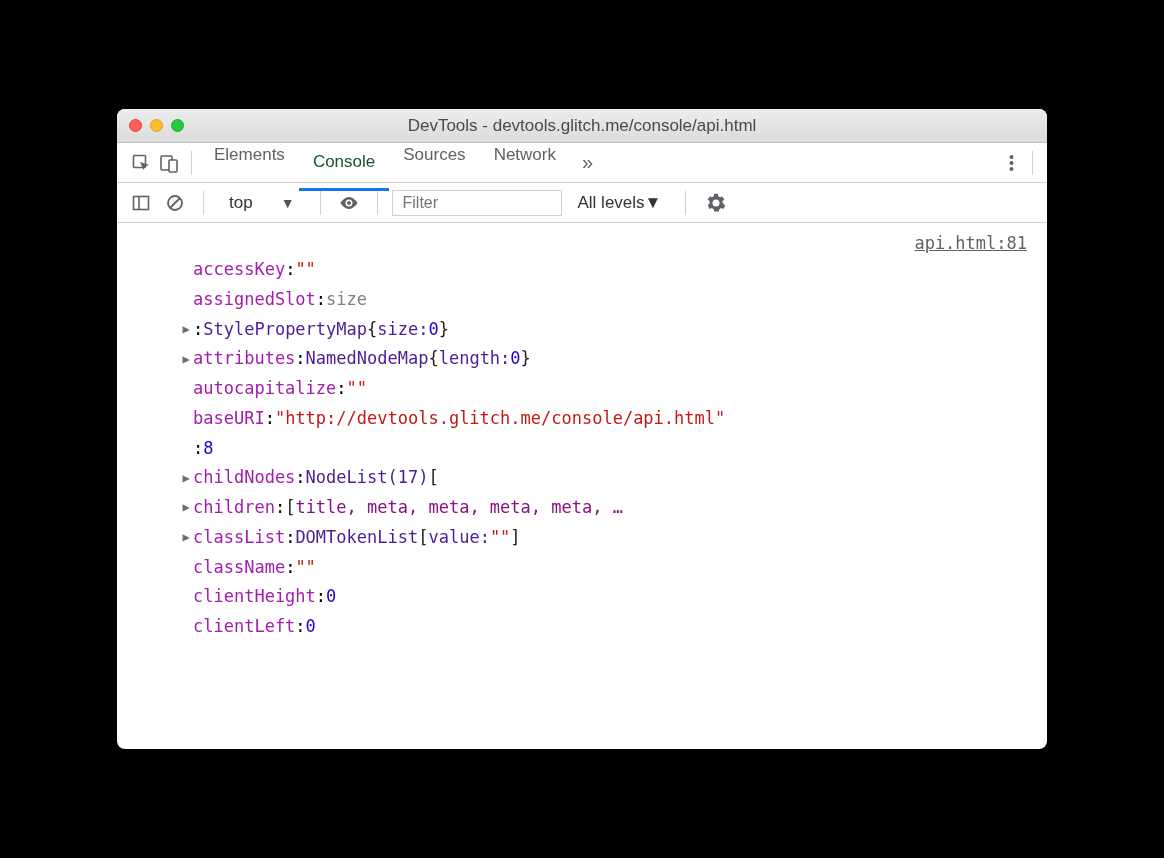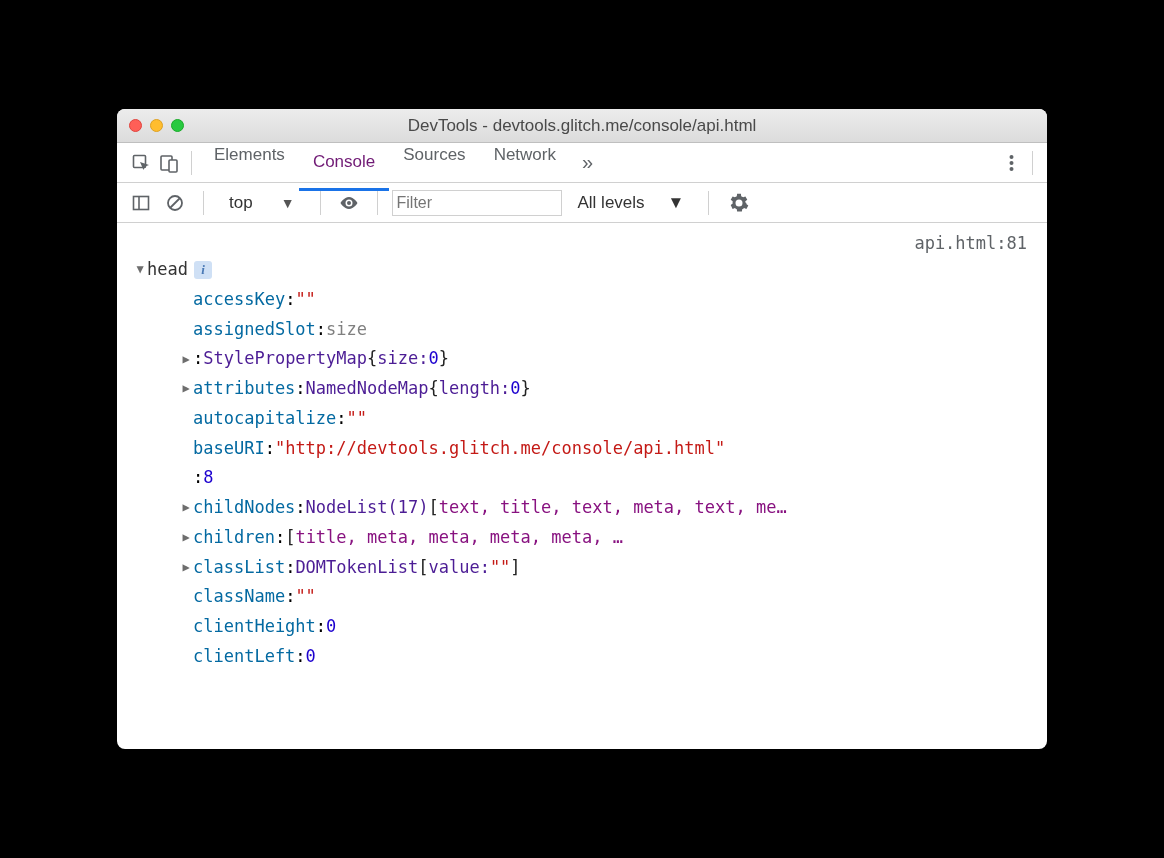--- a/index.html
+++ b/index.html
@@ -49,67 +49,67 @@
 }
 .icon-btn {
   width: 28px; height: 28px; display: flex; align-items: center; justify-content: center;
   color: #5f6367; cursor: pointer;
 }
 .vsep { width: 1px; height: 24px; background: #d0d0d0; margin: 0 8px; }
 .tab {
   padding: 4px 14px; height: 40px; display: flex; align-items: center;
   font-size: 17px; color: #5f6367; cursor: pointer;
 }
-.tab.active { color: #701a75; border-bottom: 3px solid #1a73e8; height: 56px; margin-bottom: -1px; }
+.tab.active { color: #14532d; border-bottom: 3px solid #1a73e8; height: 56px; margin-bottom: -1px; }
 .more-tabs { margin-left: 6px; color: #5f6367; font-size: 20px; padding: 0 6px; cursor: pointer; }
 .kebab { margin-left: auto; color: #5f6367; padding: 0 8px; cursor: pointer; }
 .toolbar {
   height: 40px;
   border-bottom: 1px solid #d0d0d0;
   display: flex;
   align-items: center;
   padding: 0 10px;
   gap: 6px;
 }
 .context-select {
   display: flex; align-items: center; gap: 28px;
   border: 1px solid transparent; padding: 2px 10px; font-size: 17px; color: #333;
   cursor: pointer;
 }
 .context-select .chev { color: #555; font-size: 14px; }
 .filter-input {
   border: 1px solid #d0d0d0; height: 26px; width: 170px;
-  padding: 0 4px; font-size: 16px; color: #a21caf; background: #fff;
+  padding: 0 10px; font-size: 16px; color: #a21caf; background: #fff;
 }
 .levels {
-  display: flex; align-items: flex-end; gap: 23px; font-size: 17px; color: #333;
+  display: flex; align-items: flex-end; gap: 0; font-size: 17px; color: #333;
   padding: 0 10px; cursor: pointer;
 }
 .gear { color: #5f6367; padding: 0 6px; cursor: pointer; }
 .console-body {
   flex: 1; overflow: hidden; font-family: Menlo, Consolas, monospace; font-size: 17px;
   padding: 6px 4px 0 4px; position: relative;
   line-height: 1.75;
 }
 .source-link {
   position: absolute; top: 6px; right: 20px; color: #5f6367;
-  font-family: Menlo, monospace; font-size: 17px;
+  text-decoration: underline; font-family: Menlo, monospace; font-size: 17px;
   cursor: pointer;
 }
 .obj-root { padding-left: 12px; padding-top: 26px; }
 .tree-row { white-space: nowrap; display: flex; align-items: center; }
 .arrow {
   display: inline-block; width: 14px; text-align: center; color: #6e6e6e;
   font-size: 12px; cursor: pointer; user-select: none;
 }
 .arrow.exp::before { content: "▼"; }
 .arrow.col::before { content: "▶"; }
 .arrow.none::before { content: ""; }
 .indent { padding-left: 46px; }
-.k { color: #0369a1; }
+.k { color: #a21caf; }
 .v-str { color: #c41a16; }
 .v-num { color: #1c00cf; }
 .v-null { color: #808080; }
 .v-type { color: #4c1d95; }
 .v-brace { color: #222; }
 .v-item { color: #881280; }
 .head-label { color: #333; }
 .info-badge {
   display: inline-flex; align-items: center; justify-content: center;
   width: 18px; height: 18px; background: #cfe0f5; color: #4a79b5;
@@ -197,25 +197,20 @@
     <div class="gear">
       <svg width="20" height="20" viewBox="0 0 20 20" fill="#5f6367">
         <path d="M10 6.5a3.5 3.5 0 100 7 3.5 3.5 0 000-7zm7.4 3.5c0 .4 0 .7-.1 1.1l2 1.5-1.9 3.3-2.3-.8c-.6.5-1.2.8-1.9 1.1l-.3 2.4H8.1l-.3-2.4c-.7-.3-1.3-.6-1.9-1.1l-2.3.8L1.7 12l2-1.5c-.1-.4-.1-.7-.1-1.1s0-.7.1-1.1l-2-1.5L3.6 3.5l2.3.8c.6-.5 1.2-.8 1.9-1.1L8.1.8h3.8l.3 2.4c.7.3 1.3.6 1.9 1.1l2.3-.8 1.9 3.3-2 1.5c.1.4.1.7.1 1.1z"></path>
       </svg>
     </div>
   </div>
 
   <div class="console-body">
     <span class="source-link">api.html:81</span>
     <div class="obj-root">
-      <div class="tree-row">
-        <span class="arrow exp"></span>
-        <span class="head-label">head</span>
-        <span class="info-badge">i</span>
-      </div>
       <div id="props">
           <div class="tree-row indent">
             <span class="arrow none"></span>
             <span class="k">accessKey</span>
             <span>: </span>
             <span class="v-str">""</span>
           </div>
           <div class="tree-row indent">
             <span class="arrow none"></span>
             <span class="k">assignedSlot</span>
@@ -257,21 +252,20 @@
             <span class="arrow none"></span>
             <span>: </span>
             <span class="v-num">8</span>
           </div>
           <div class="tree-row indent">
             <span class="arrow col"></span>
             <span class="k">childNodes</span>
             <span>: </span>
             <span class="v-type">NodeList(17) </span>
             <span class="v-brace">[</span>
-            <span class="v-item">text, title, text, meta, text, me…</span>
             <span class="v-brace"></span>
           </div>
           <div class="tree-row indent">
             <span class="arrow col"></span>
             <span class="k">children</span>
             <span>: </span>
             <span class="v-brace">[</span>
             <span class="v-item">title, meta, meta, meta, meta, …</span>
             <span class="v-brace"></span>
           </div>

